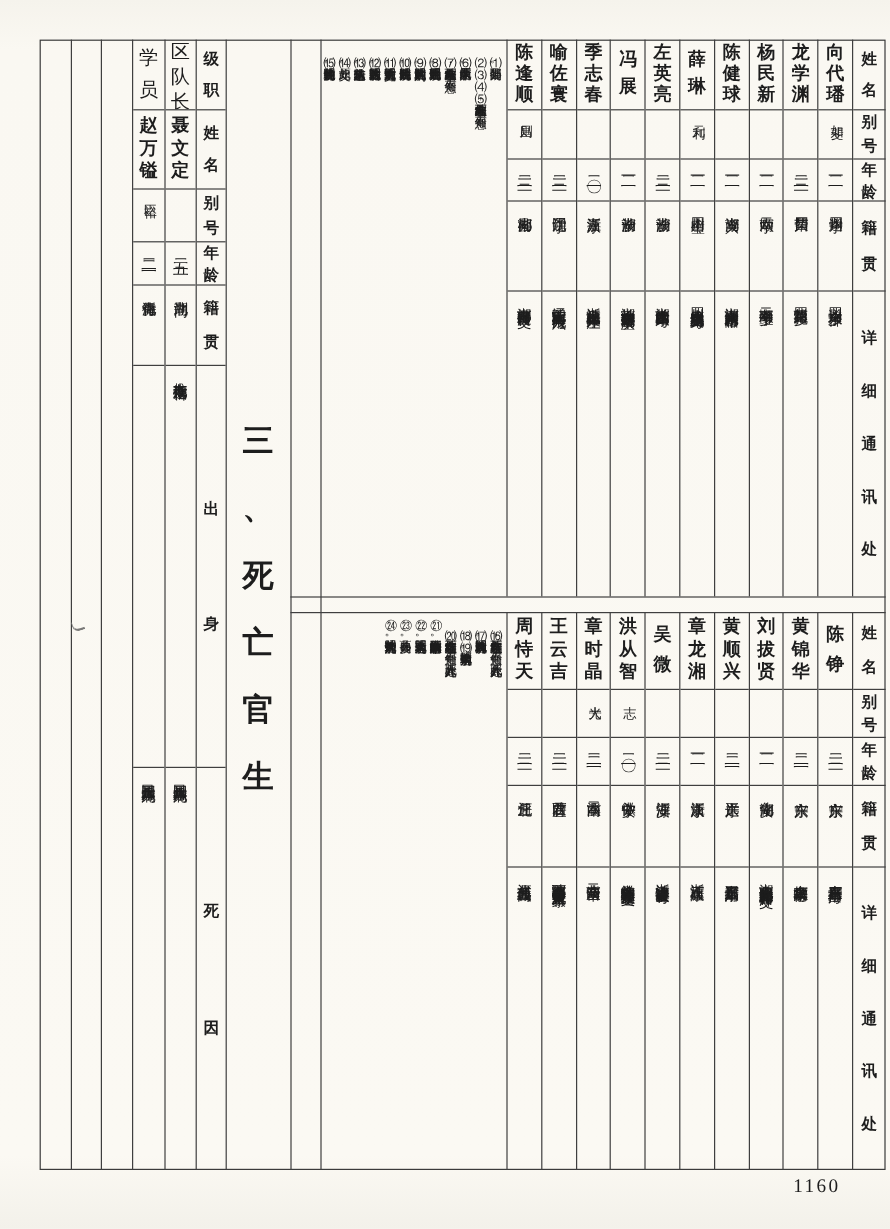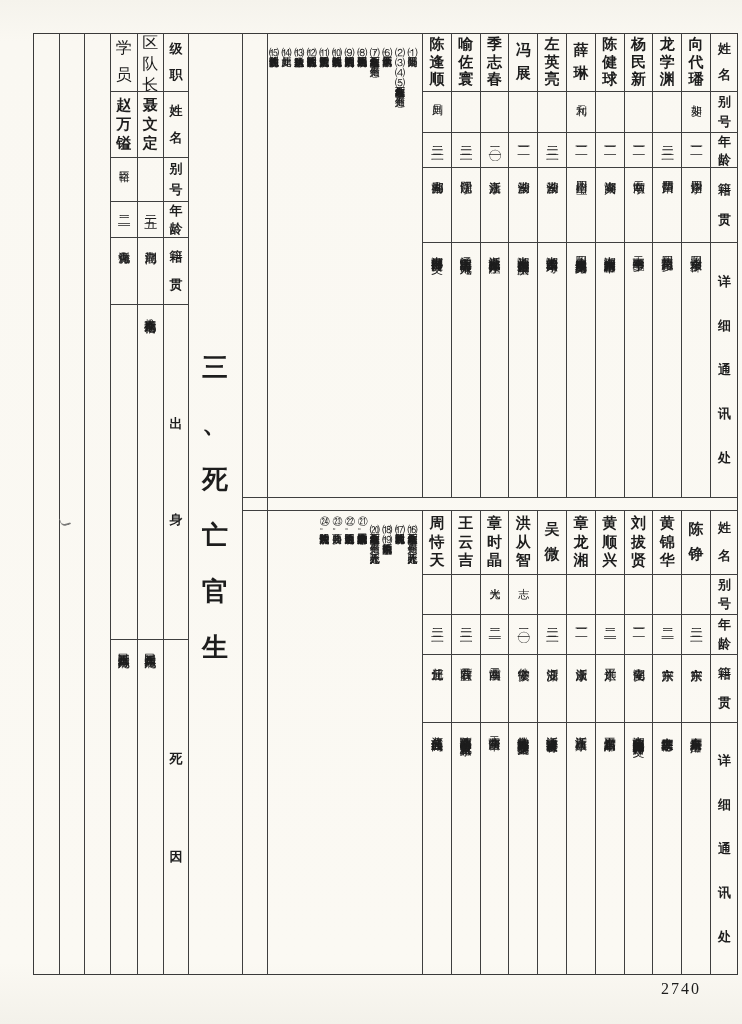--- a/index.html
+++ b/index.html
@@ -611,14 +611,14 @@
       <div>⒄照片说明姓名为林国棟。</div>
       <div>⒅⒆原片说明姓名为季中堃。</div>
       <div>⒇原件名字上划有两条红杠，不知何意。照片处无此人。</div>
       <div>㉑本队中有本期第三总队转来的同学五十人。</div>
       <div>㉒照片说明姓名为王之鉴。</div>
       <div>㉓疑为西乡县。</div>
       <div>㉔照片说明姓名为沈仲烈。</div>
     </div>
 
   <div id="scan-mark"></div>
-  <div id="page-num">2740</div>
+  <div id="page-num">1160</div>
 </div>
 
 </body></html>

